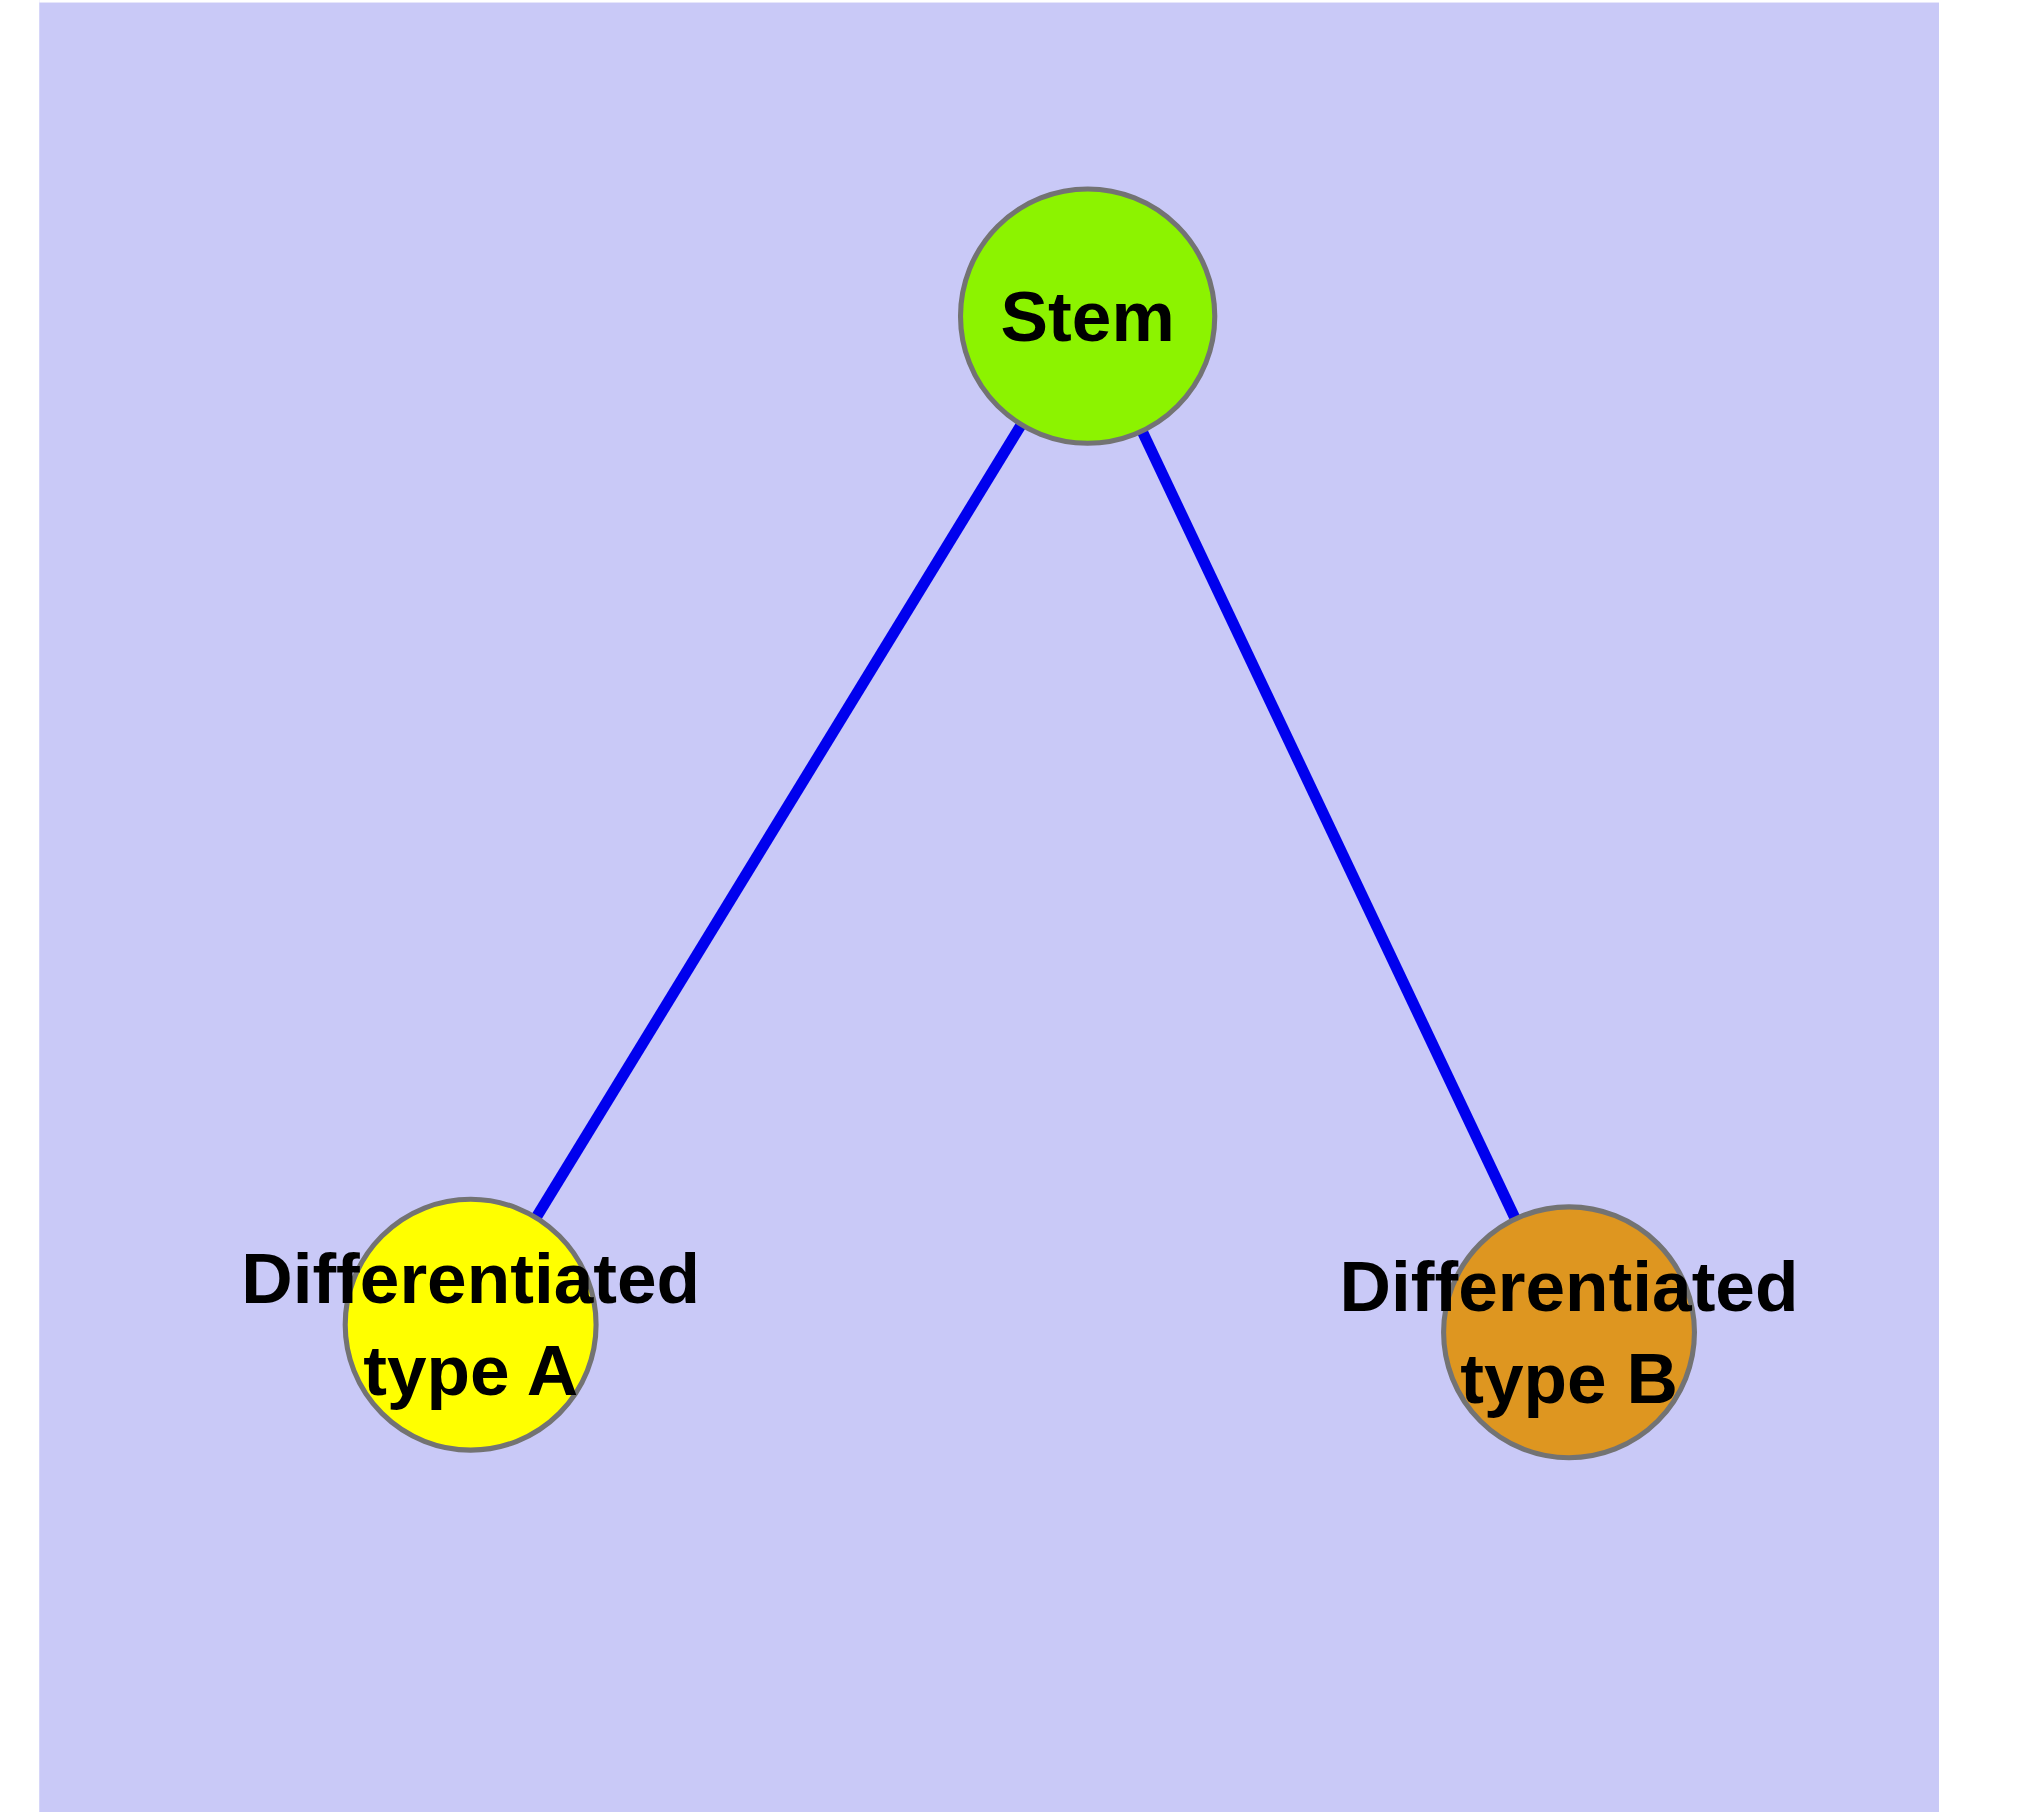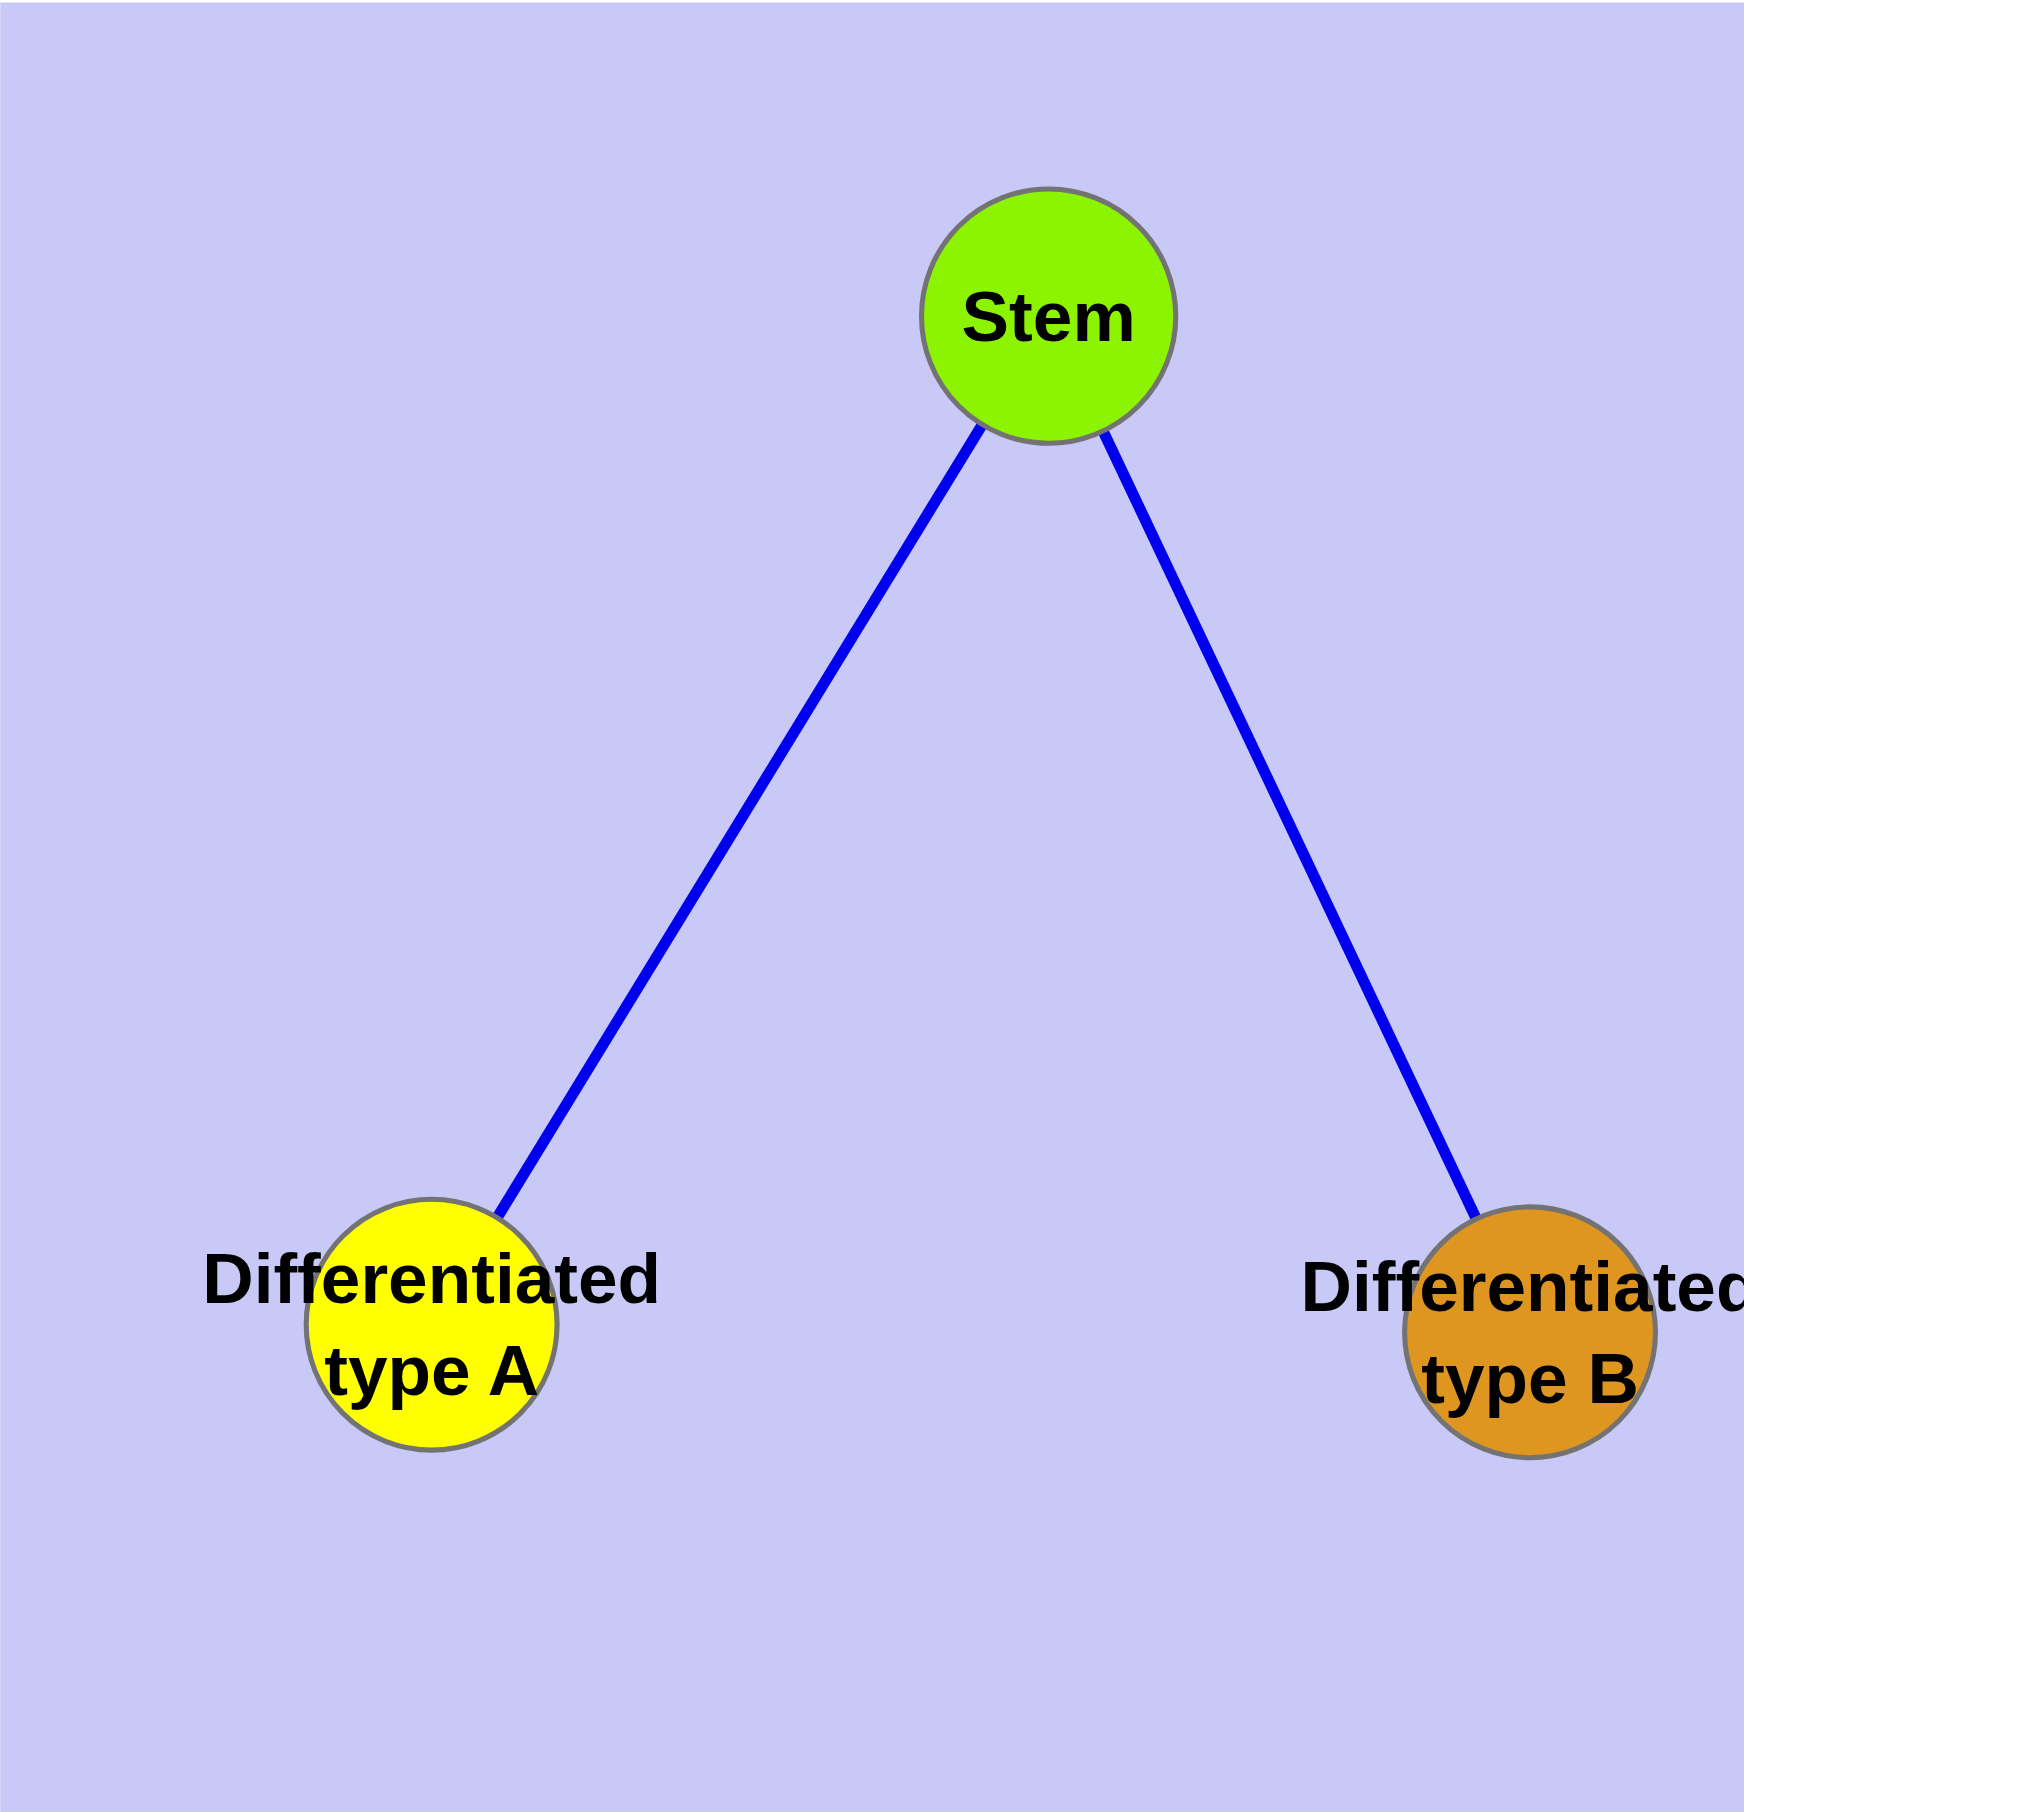--- a/index.html
+++ b/index.html
@@ -1,24 +1,25 @@
 <!DOCTYPE html>
 <html style="font-size:13.6px"><head>
 <meta charset="utf-8">
 <style>
   html, body {
     margin: 0;
     padding: 0;
     background: #ffffff;
   }
   .stage {
-    width: 1744px;
+    width: 1900px;
     height: 1812px;
     overflow: hidden;
     position: relative;
+    padding-left: 39px;
   }
   svg {
     display: block;
   }
   .node-label {
     font-family: "Liberation Sans", sans-serif;
     font-weight: bold;
     fill: #000000;
     text-anchor: middle;
   }

